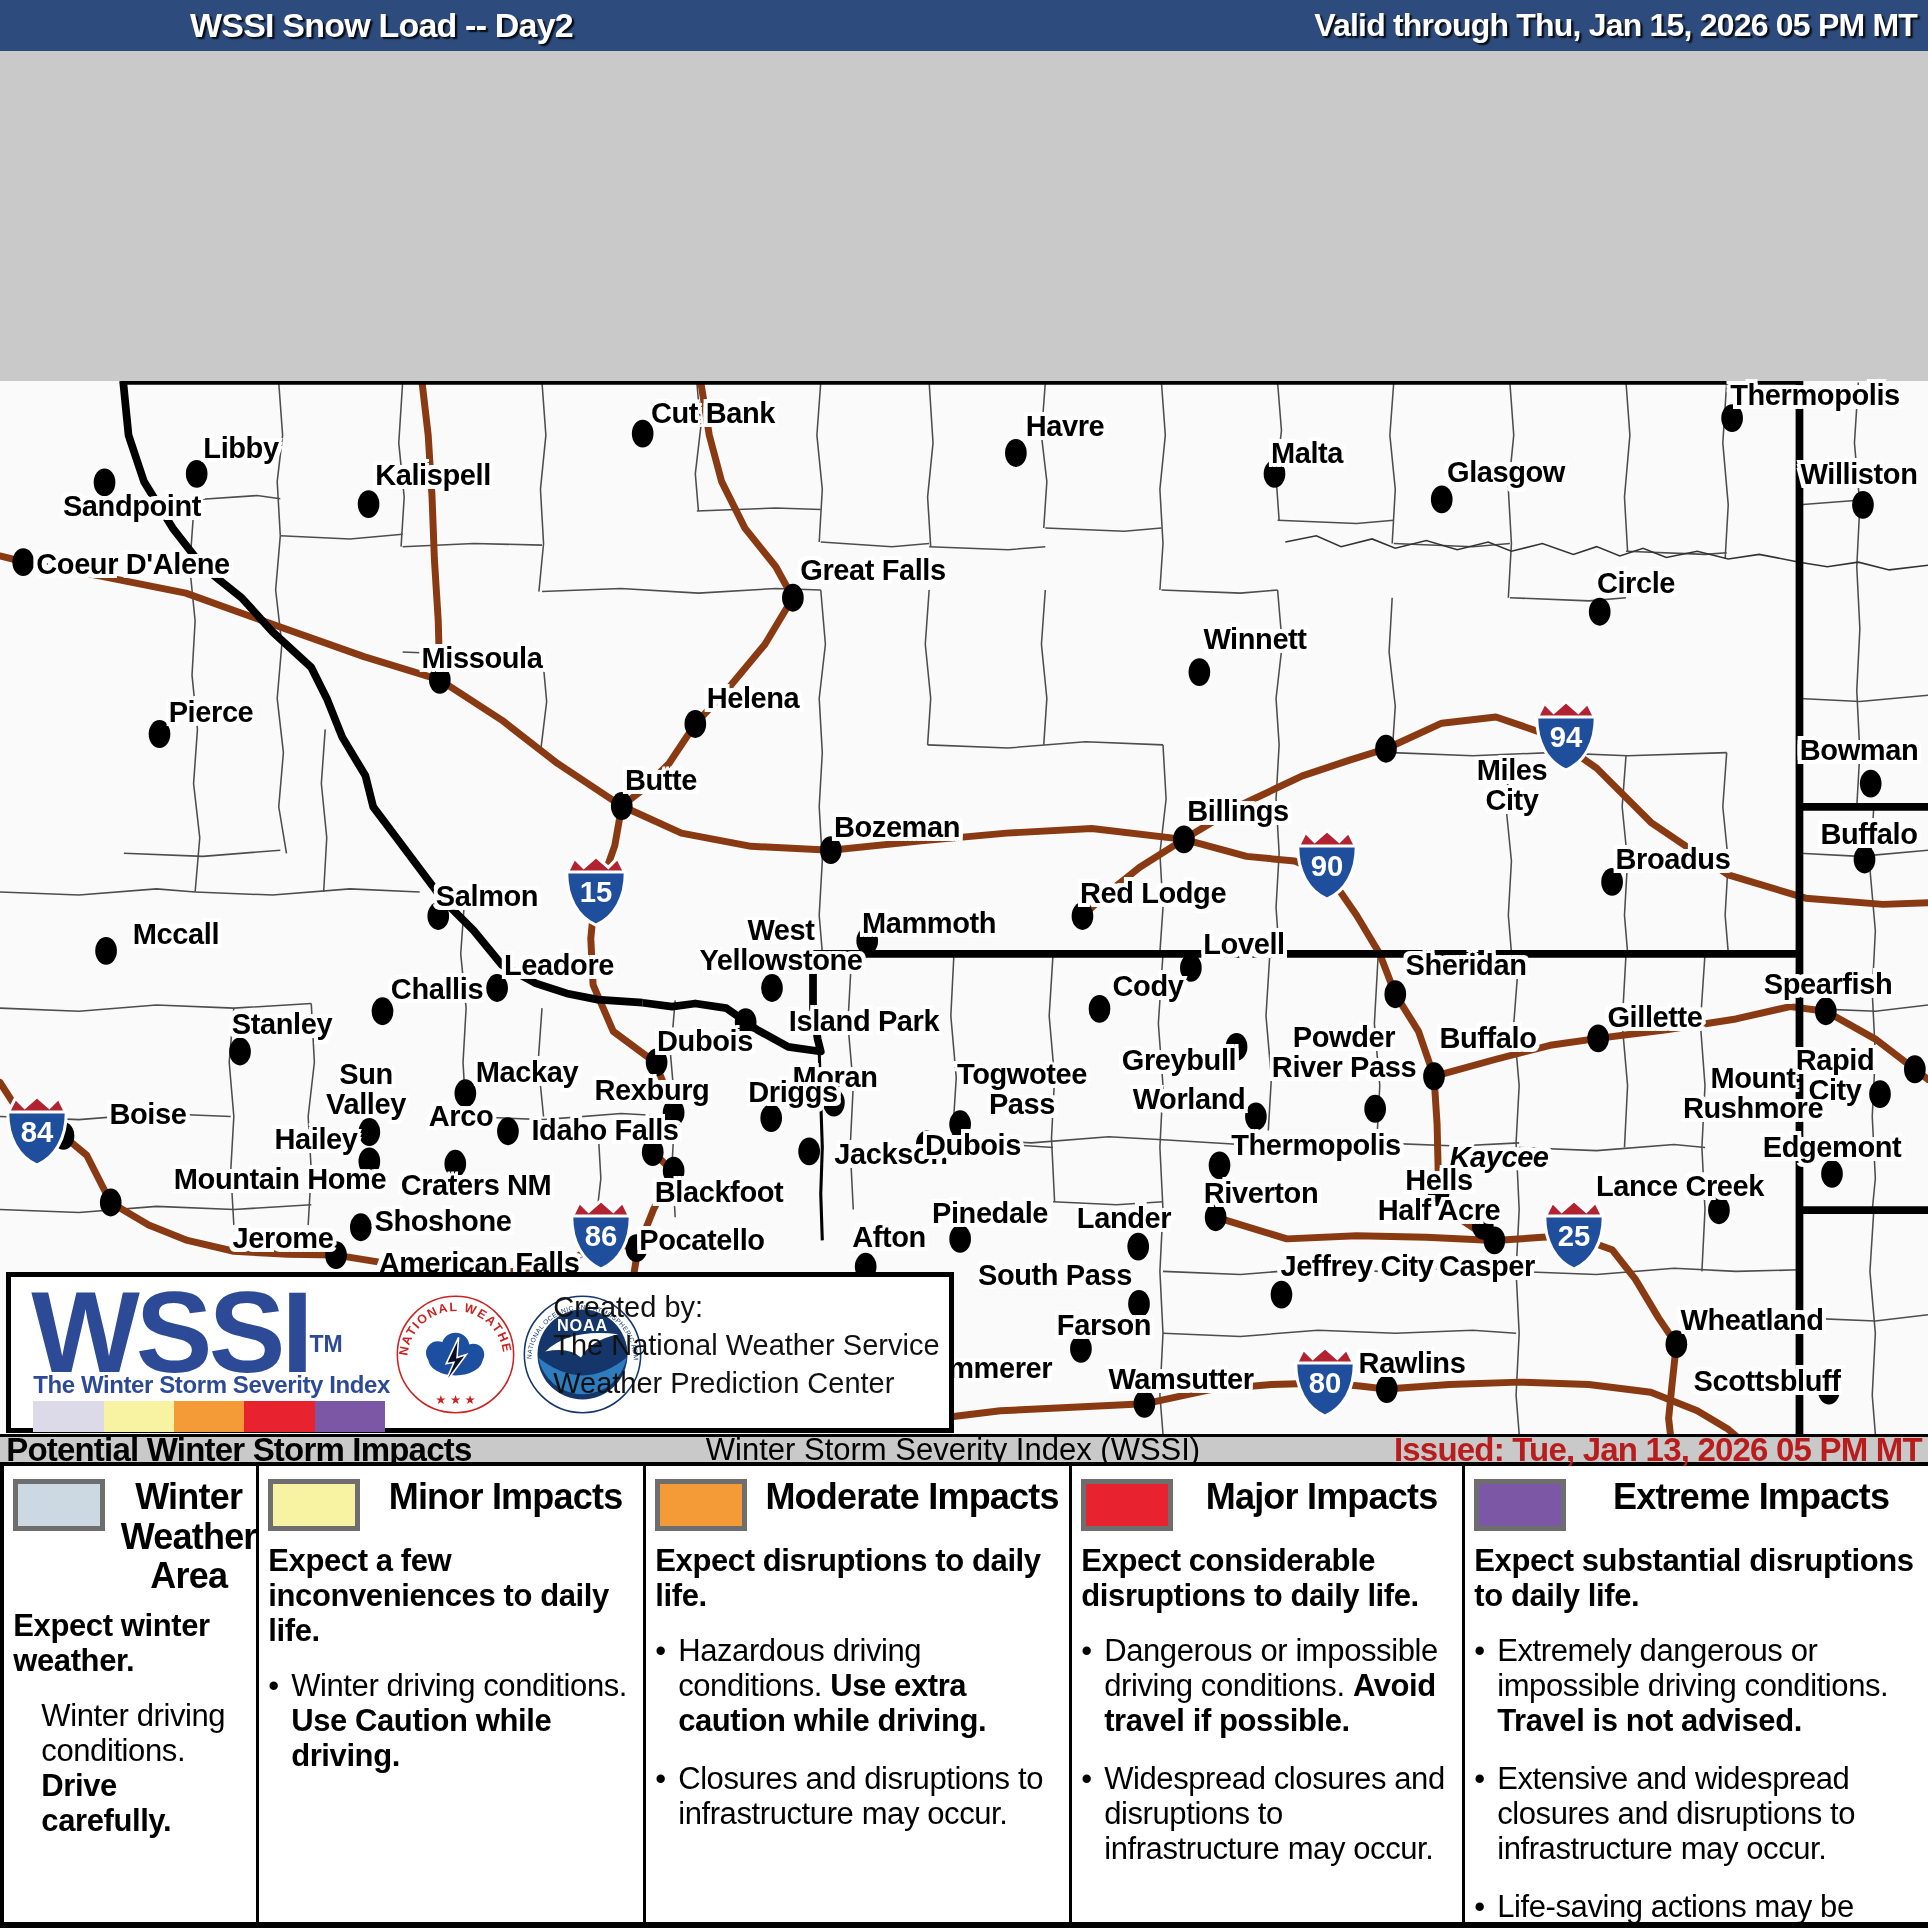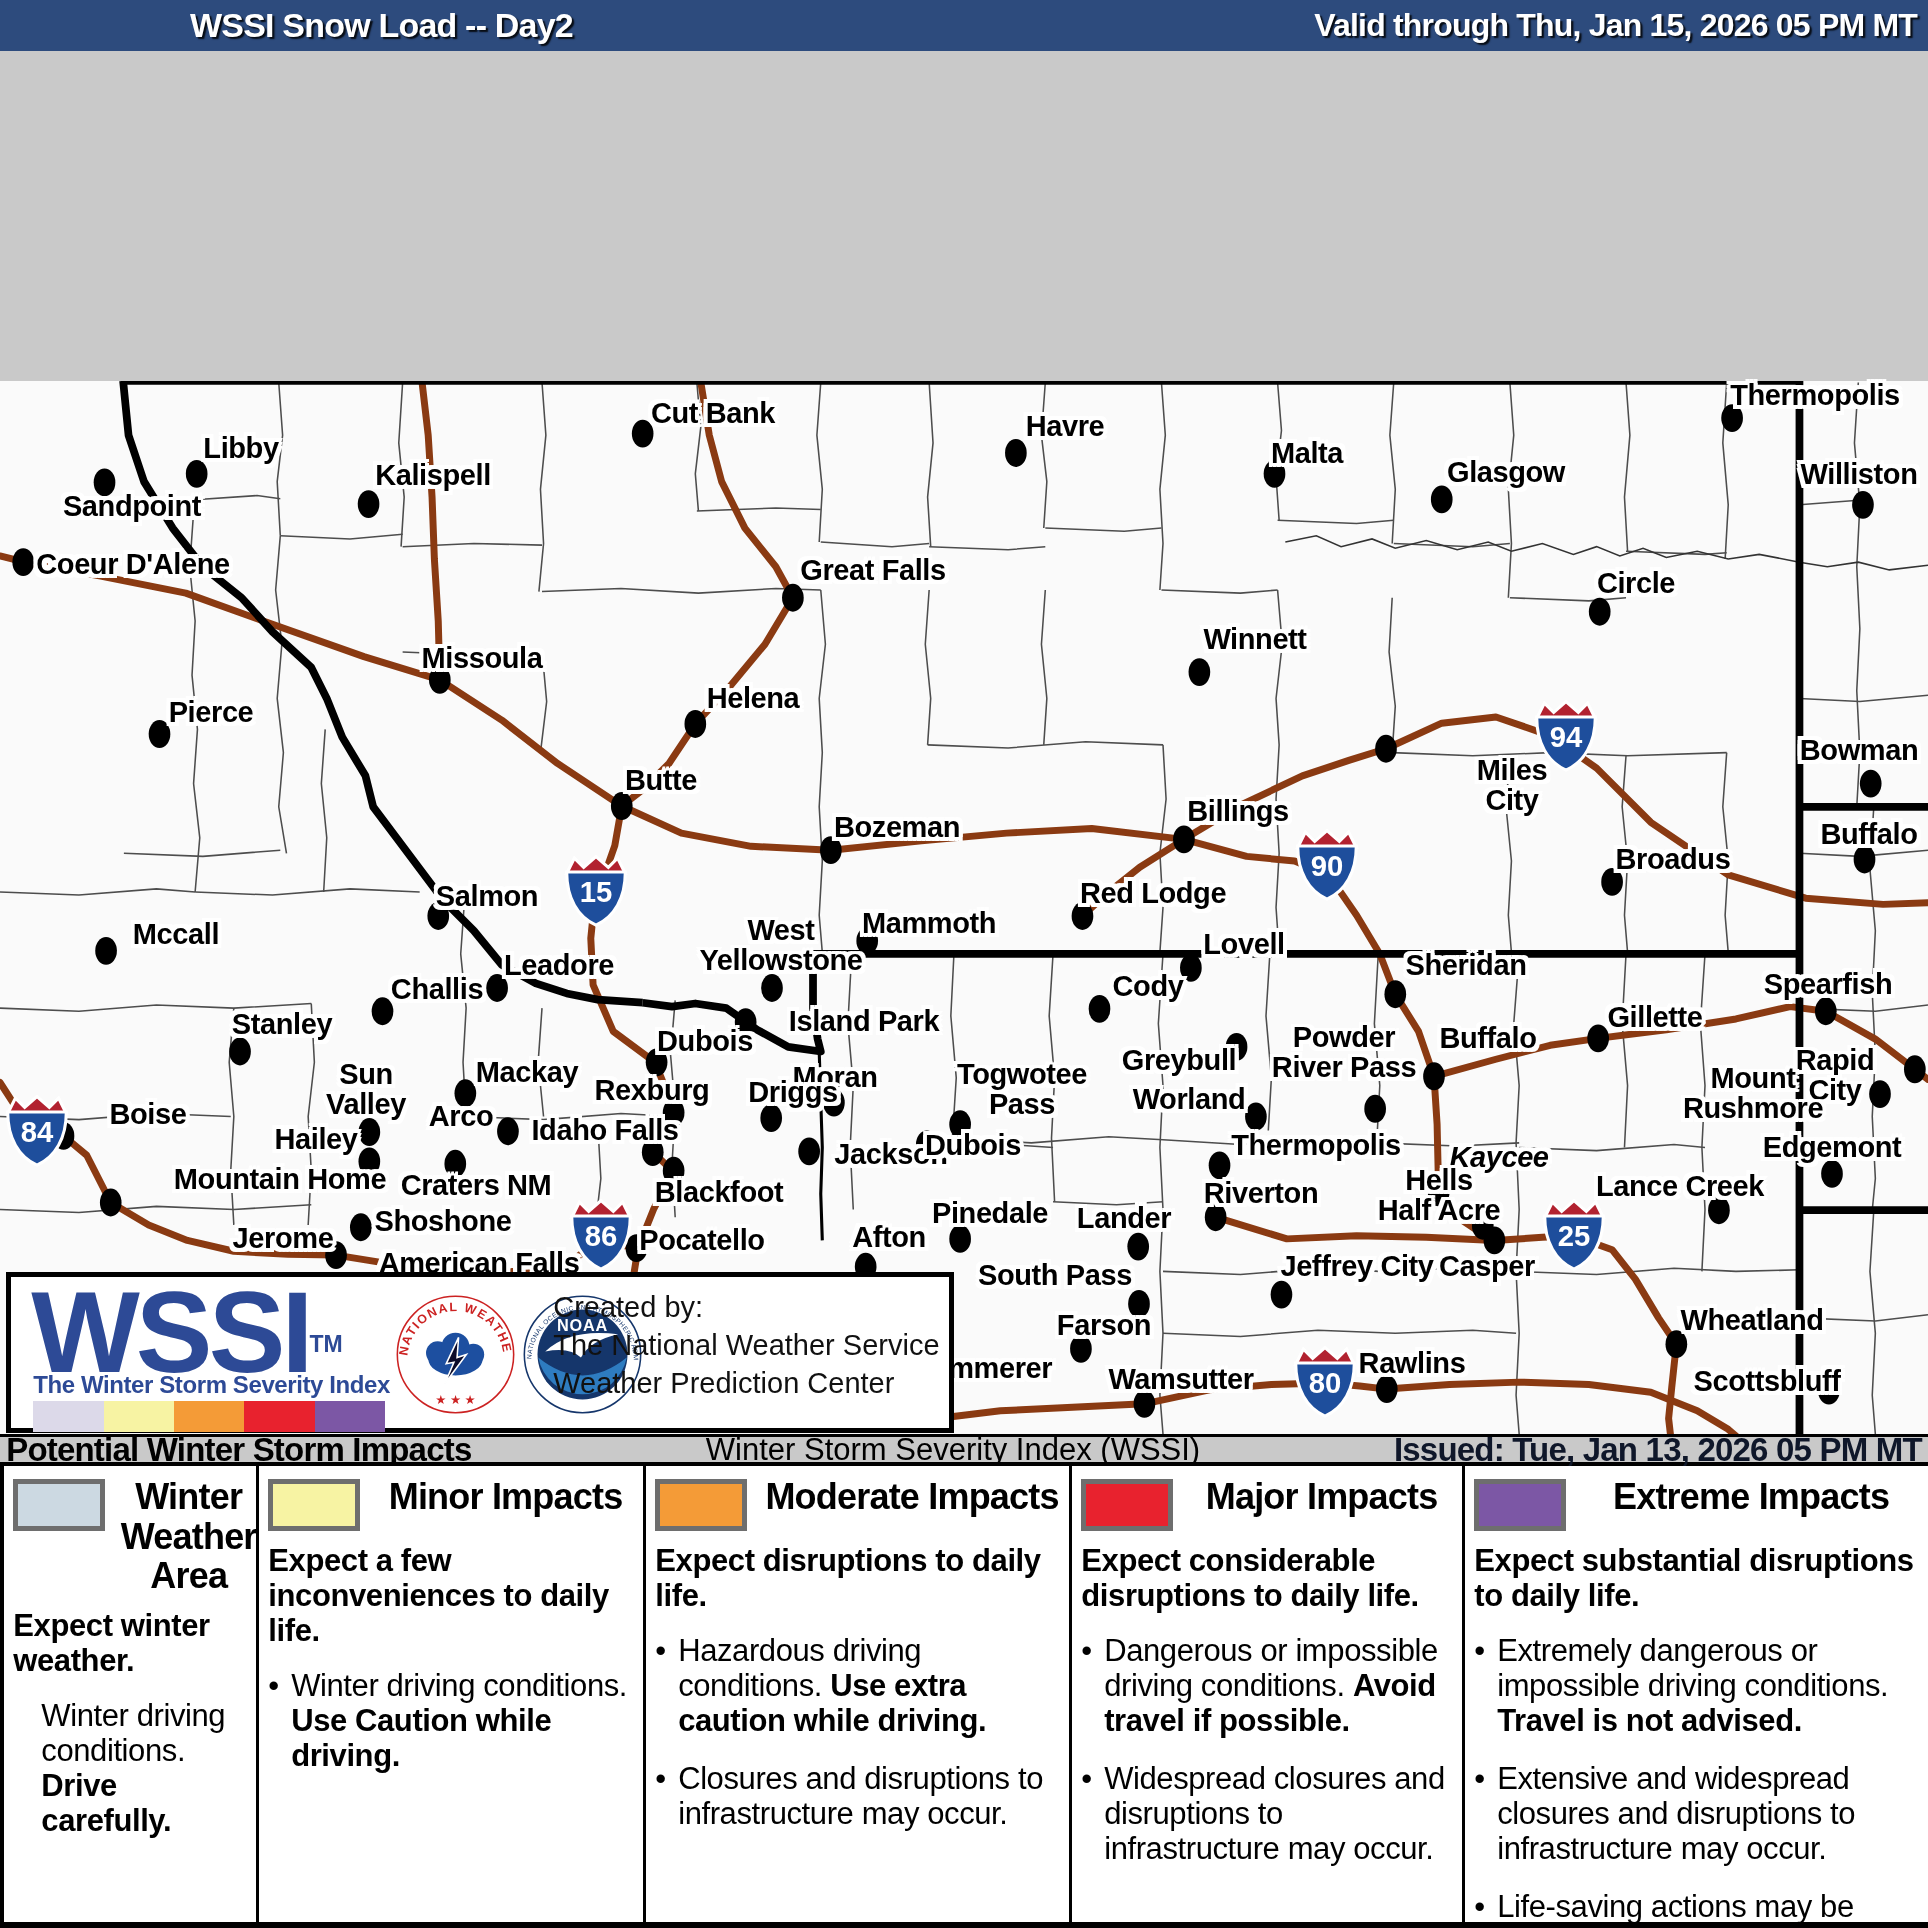--- a/index.html
+++ b/index.html
@@ -33,21 +33,21 @@
   #wssi-bar{position:absolute;left:22px;top:124px;width:352px;height:31px;display:flex;}
   #wssi-bar span{flex:1;}
   .biglogo{position:absolute;top:17px;}
   #created{position:absolute;left:542px;top:11px;font-size:29px;color:#111;line-height:38px;}
   
   #bar{position:absolute;left:0;top:1434px;width:1928px;height:32px;background:#c9c9c9;
        border-top:3.1px solid #000;border-bottom:4.6px solid #000;box-sizing:border-box;
        display:flex;align-items:center;z-index:11;}
   #bar .l{margin-left:6.2px;font-size:33px;font-weight:bold;color:#000;letter-spacing:-0.8px;}
   #bar .c{position:absolute;left:953px;transform:translateX(-50%);font-size:31px;color:#000;}
-  #bar .r{margin-left:auto;margin-right:6.2px;font-size:33px;font-weight:bold;color:#0f172a;letter-spacing:-0.8px;}
+  #bar .r{margin-left:auto;margin-right:6.2px;font-size:33px;font-weight:bold;color:#b91c1c;letter-spacing:-0.8px;}
   
   #legend{position:absolute;left:0;top:1466px;width:1928px;height:456px;background:#fff;
           display:grid;grid-template-columns:256px 387px 426px 393px 466px;z-index:11;}
   #legend-bottom{position:absolute;left:0;top:1922px;width:1928px;height:6.2px;background:#000;z-index:12;}
   .lcol{border-left:3.1px solid #000;padding:11px 7.7px 0 9.3px;box-sizing:border-box;font-size:31px;color:#000;}
   .lcol:first-child{border-left:4.6px solid #000;}
   .lhead{display:flex;gap:15.5px;align-items:flex-start;margin-bottom:12.4px;}
   .swatch{width:82px;height:42px;border:5.4px solid #6e6e6e;flex:none;margin-top:1.5px;box-sizing:content-box;}
   .ltitle{font-weight:bold;font-size:36px;line-height:1.1;flex:1;text-align:center;white-space:pre-line;letter-spacing:-0.8px;}
   .lp{margin:0 0 20px 0;line-height:1.13;letter-spacing:-0.4px;}

